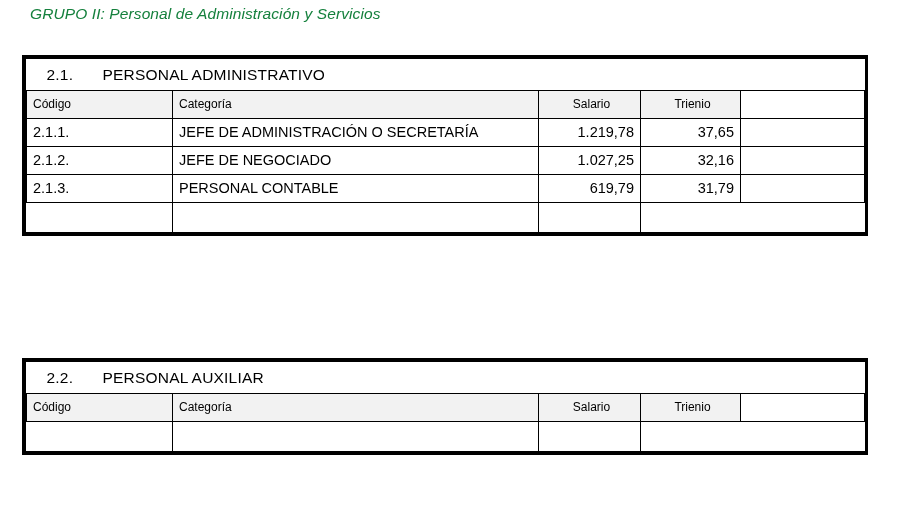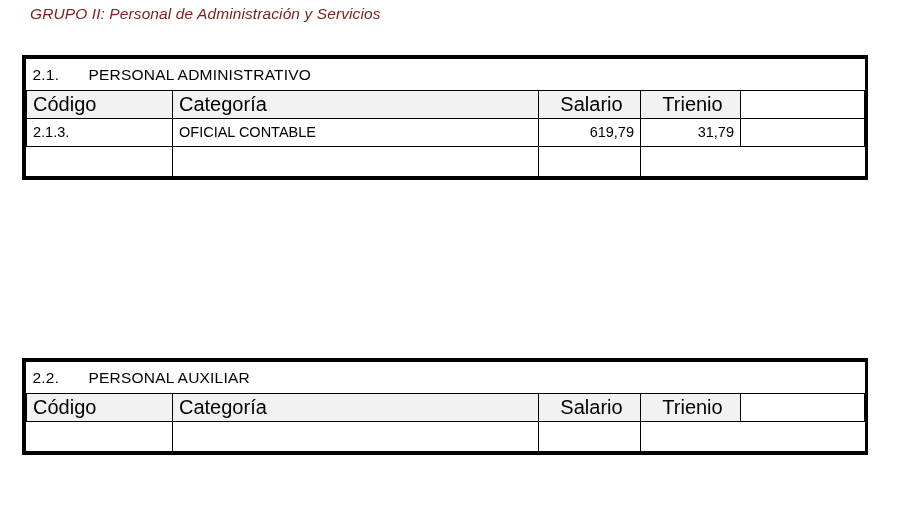--- a/index.html
+++ b/index.html
@@ -25,21 +25,21 @@
   
   .doc-heading {
     position: absolute;
     left: 30px;
     top: 4px;
     font-style: italic;
     font-size: 15.5px;
     line-height: 20px;
     letter-spacing: 0.1px;
     white-space: nowrap;
-    color: #7f1d1d;
+    color: #15803d;
   }
 
   
   .table-block {
     position: absolute;
     left: 22px;
     width: 846px;
     border: 4px solid #000000;
     box-sizing: border-box;
     background: #ffffff;
@@ -73,29 +73,29 @@
   col.c-tri     { width: 100px; }
   col.c-pad     { width: 124px; }
 
   
   tr.title-row td {
     border-left: none;
     border-right: none;
     border-top: none;
     font-size: 15.5px;
     height: 26px;
-    padding-left: 6px;
+    padding-left: 20px;
     letter-spacing: 0.2px;
   }
   .title-num { display: inline-block; min-width: 56px; }
 
   
   tr.head-row td {
     background: #f2f2f2;
-    font-size: 20px;
+    font-size: 12px;
   }
   tr.head-row td.h-code,
   tr.head-row td.h-cat { text-align: left; }
   tr.head-row td.h-sal,
   tr.head-row td.h-tri { text-align: center; padding-left: 10px; }
 
   
   td.cell-code { text-align: left; }
   td.cell-cat  { text-align: left; }
   td.cell-num  { text-align: right; padding-right: 8px; }
@@ -139,22 +139,36 @@
         </tr>
         <tr class="head-row">
           <td class="h-code">Código</td>
           <td class="h-cat">Categoría</td>
           <td class="h-sal">Salario</td>
           <td class="h-tri">Trienio</td>
           <td class="pad-cell"></td>
         </tr>
 
         <tr>
+          <td class="cell-code">2.1.1.</td>
+          <td class="cell-cat">JEFE DE ADMINISTRACIÓN O SECRETARÍA</td>
+          <td class="cell-num">1.219,78</td>
+          <td class="cell-num">37,65</td>
+          <td class="pad-cell"></td>
+        </tr>
+        <tr>
+          <td class="cell-code">2.1.2.</td>
+          <td class="cell-cat">JEFE DE NEGOCIADO</td>
+          <td class="cell-num">1.027,25</td>
+          <td class="cell-num">32,16</td>
+          <td class="pad-cell"></td>
+        </tr>
+        <tr>
           <td class="cell-code">2.1.3.</td>
-          <td class="cell-cat">OFICIAL CONTABLE</td>
+          <td class="cell-cat">PERSONAL CONTABLE</td>
           <td class="cell-num">619,79</td>
           <td class="cell-num">31,79</td>
           <td class="pad-cell"></td>
         </tr>
 
         <tr class="spacer-row">
           <td class="sp-code"></td>
           <td></td>
           <td></td>
           <td></td>

